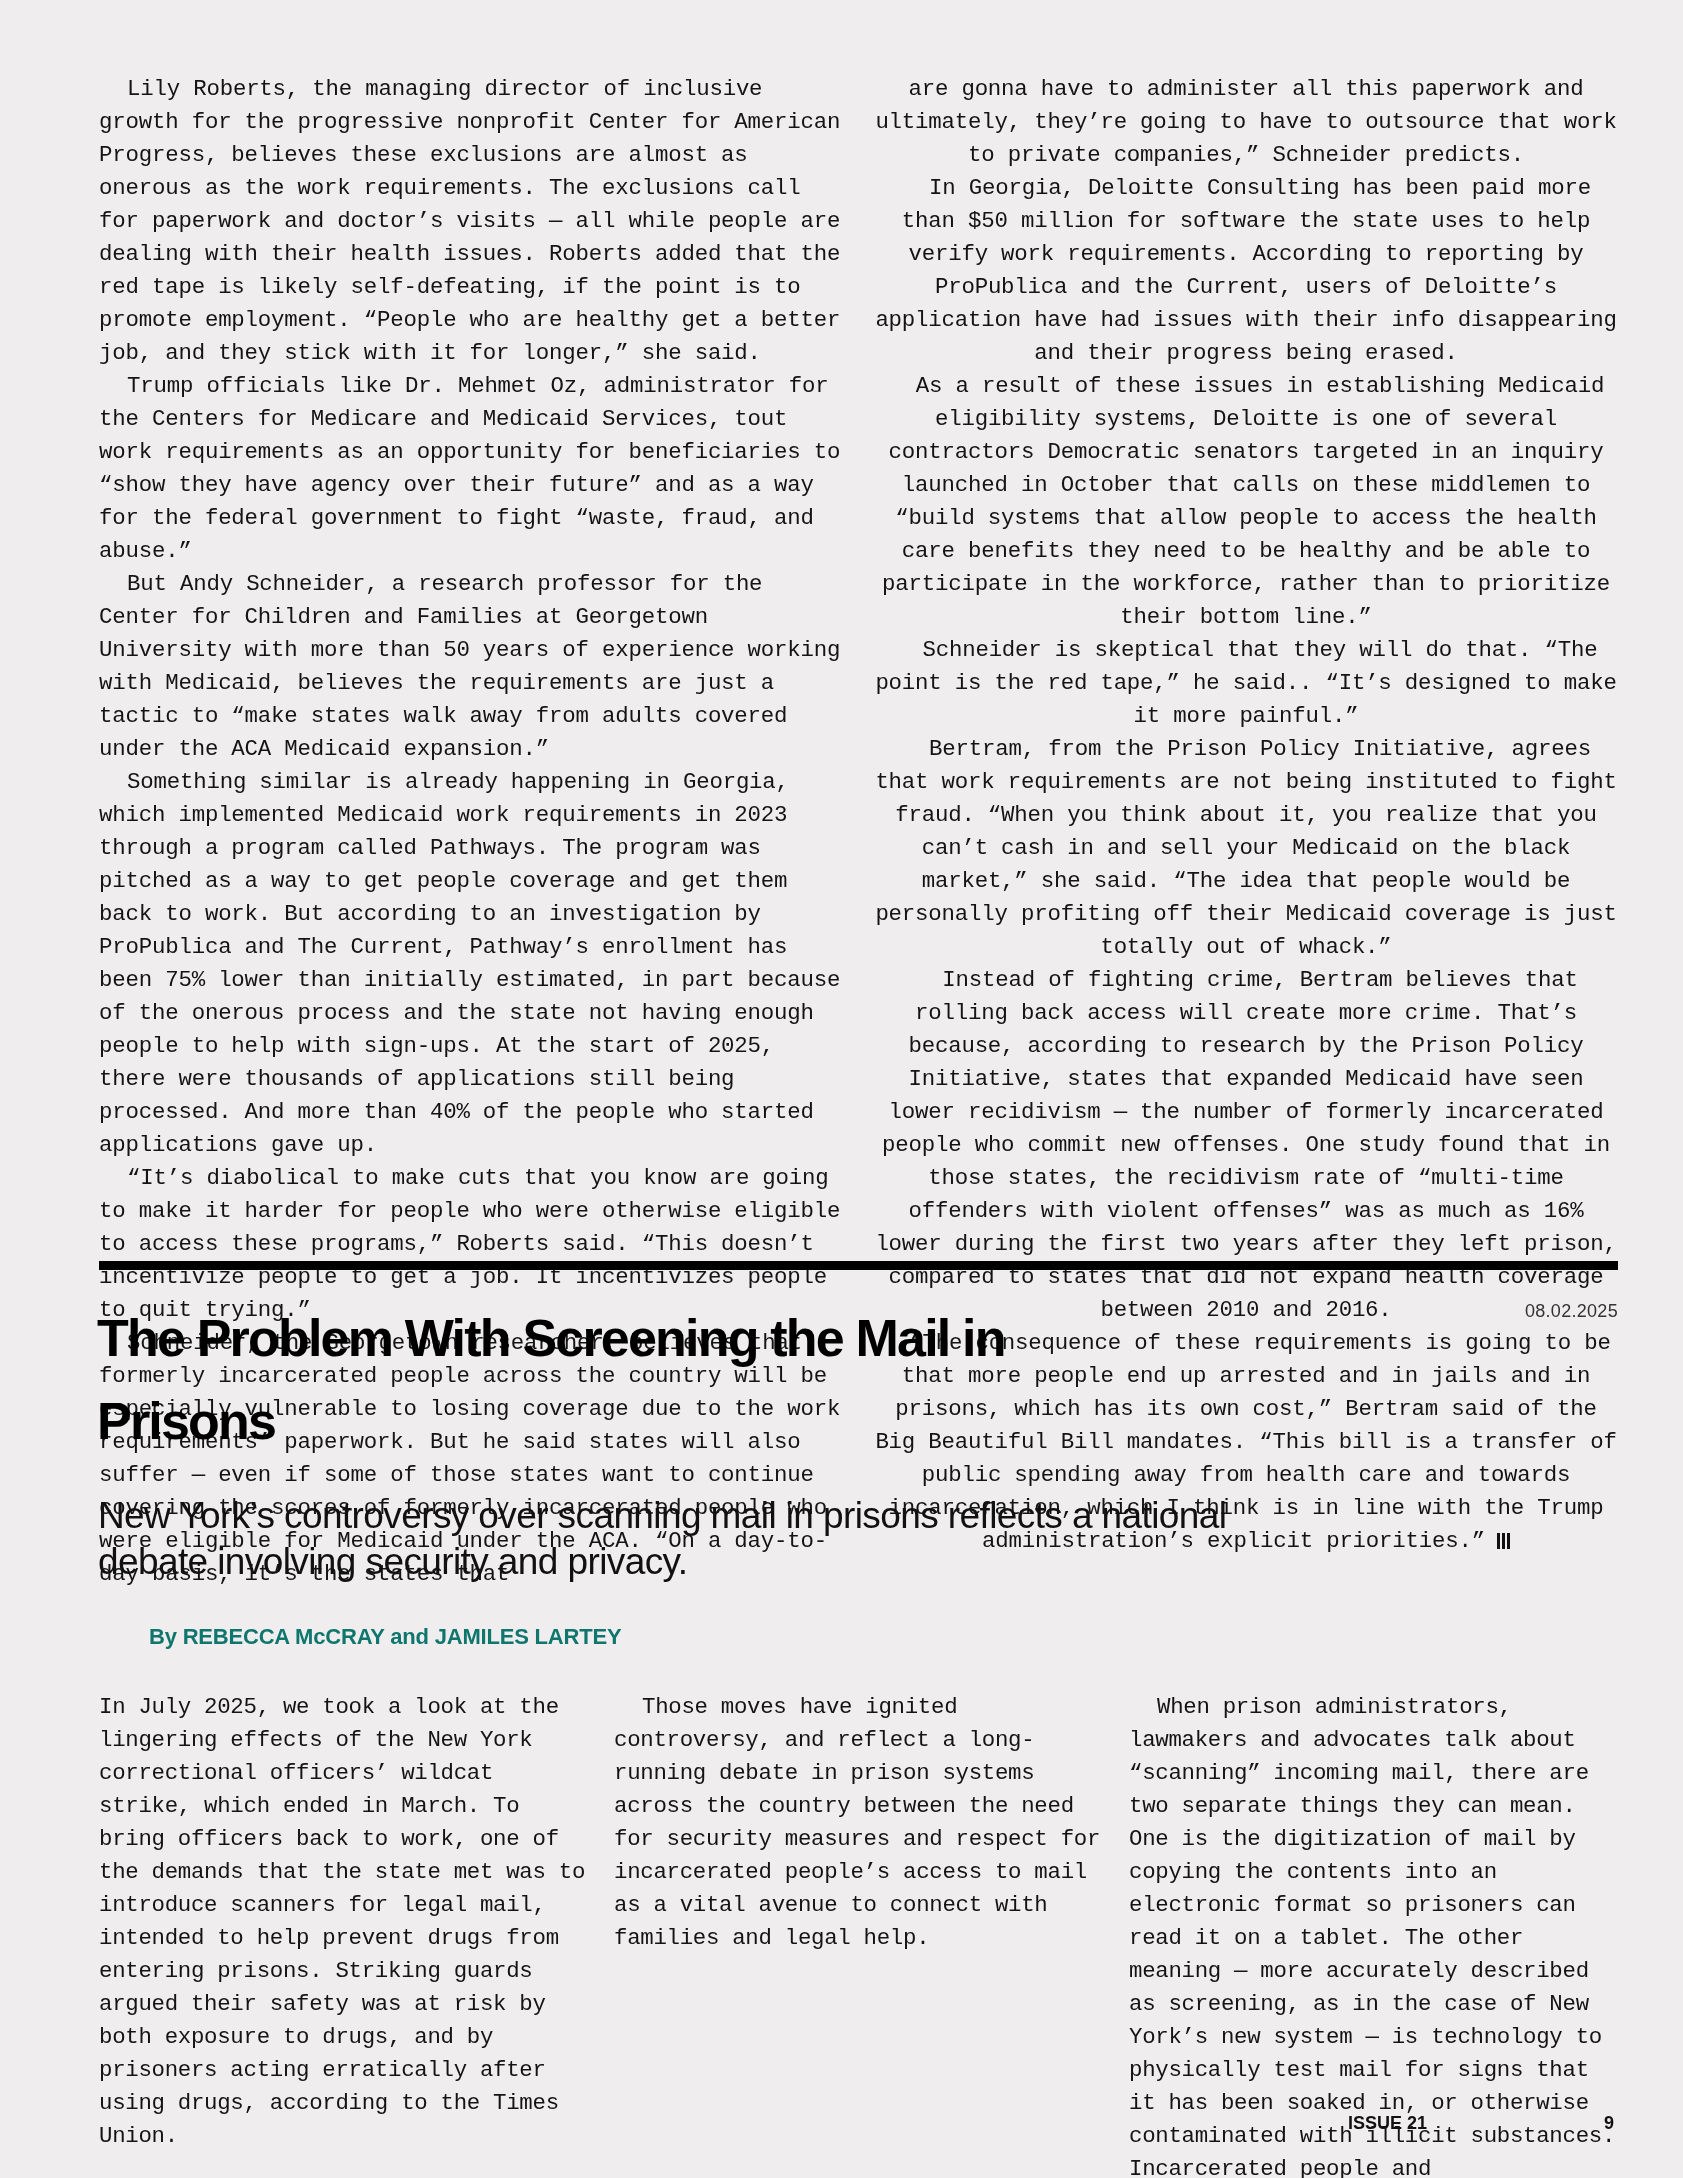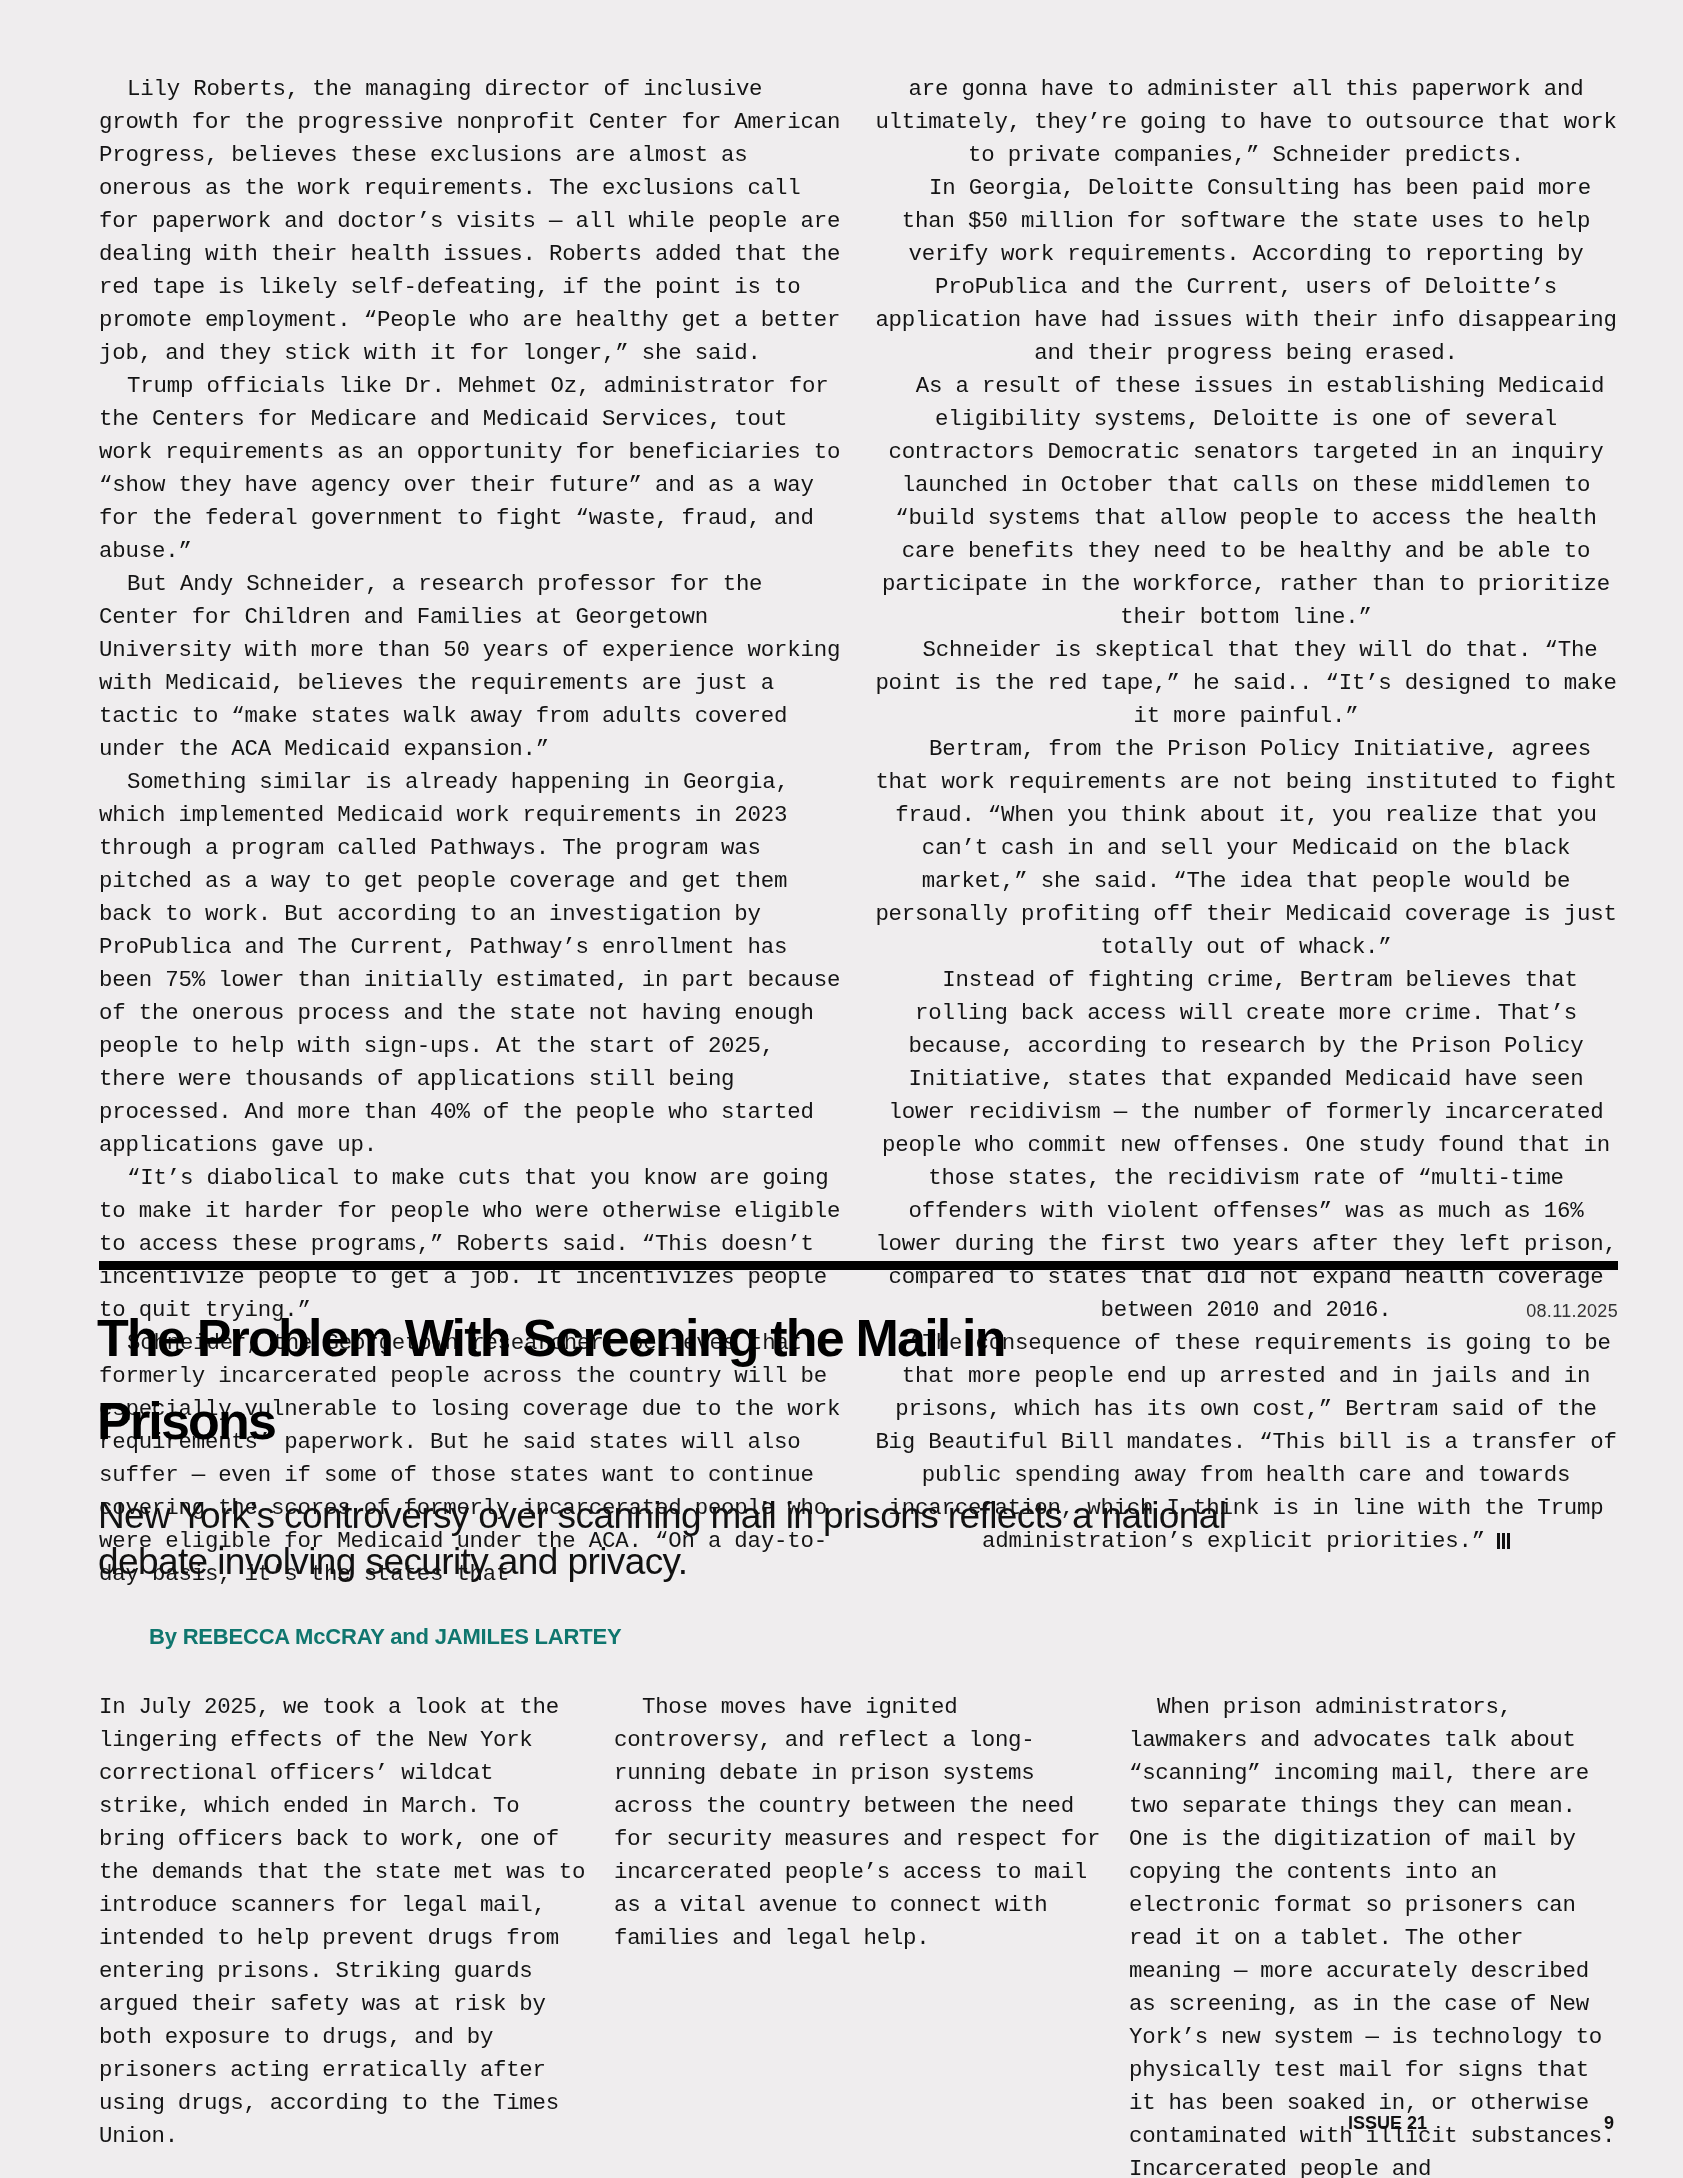--- a/index.html
+++ b/index.html
@@ -137,21 +137,21 @@
     <p class="para">As a result of these issues in establishing Medicaid eligibility systems, Deloitte is one of several contractors Democratic senators targeted in an inquiry launched in October that calls on these middlemen to “build systems that allow people to access the health care benefits they need to be healthy and be able to participate in the workforce, rather than to prioritize their bottom line.”</p>
     <p class="para">Schneider is skeptical that they will do that. “The point is the red tape,” he said.. “It’s designed to make it more painful.”</p>
     <p class="para">Bertram, from the Prison Policy Initiative, agrees that work requirements are not being instituted to fight fraud. “When you think about it, you realize that you can’t cash in and sell your Medicaid on the black market,” she said. “The idea that people would be personally profiting off their Medicaid coverage is just totally out of whack.”</p>
     <p class="para">Instead of fighting crime, Bertram believes that rolling back access will create more crime. That’s because, according to research by the Prison Policy Initiative, states that expanded Medicaid have seen lower recidivism — the number of formerly incarcerated people who commit new offenses. One study found that in those states, the recidivism rate of “multi-time offenders with violent offenses” was as much as 16% lower during the first two years after they left prison, compared to states that did not expand health coverage between 2010 and 2016.</p>
     <p class="para"><span>“The consequence of these requirements is going to be that more people end up arrested and in jails and in prisons, which has its own cost,” Bertram said of the Big Beautiful Bill mandates. “This bill is a transfer of public spending away from health care and towards incarceration, which I think is in line with the Trump administration’s explicit priorities.”</span><span class="endmark"></span></p>
   </div>
 </div>
 
 <div class="rule"></div>
 
-<div class="dateline">08.11.2025</div>
+<div class="dateline">08.02.2025</div>
 
 <h1 class="headline">The Problem With Screening the Mail in Prisons</h1>
 
 <h2 class="dek" style="font-weight:normal;">New York’s controversy over scanning mail in prisons reflects a national debate involving security and privacy.</h2>
 
 <div class="byline">By REBECCA McCRAY and JAMILES LARTEY</div>
 
 <div class="bottom-cols">
   <div class="bcol">
     <p class="para noindent">In July 2025, we took a look at the lingering effects of the New York correctional officers’ wildcat strike, which ended in March. To bring officers back to work, one of the demands that the state met was to introduce scanners for legal mail, intended to help prevent drugs from entering prisons. Striking guards argued their safety was at risk by both exposure to drugs, and by prisoners acting erratically after using drugs, according to the Times Union.</p>

